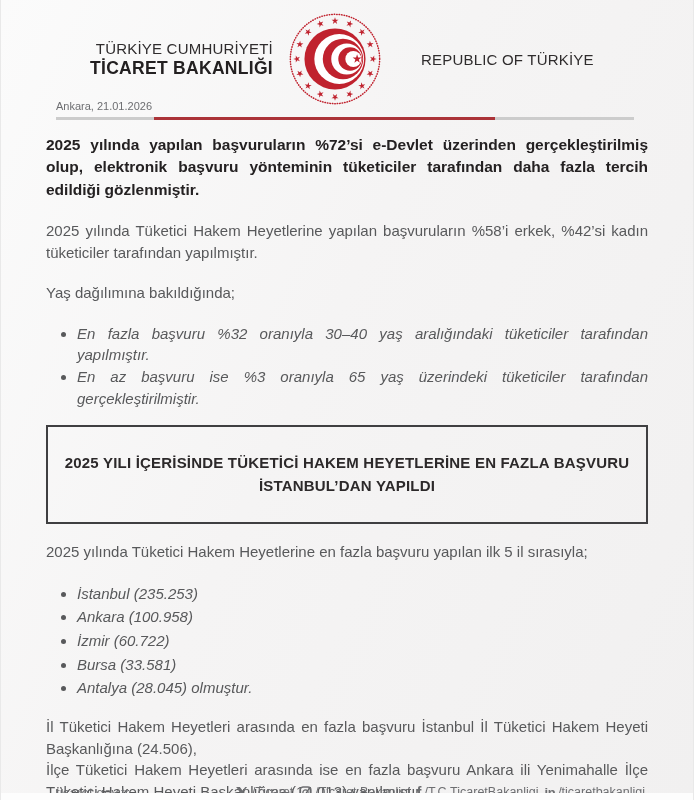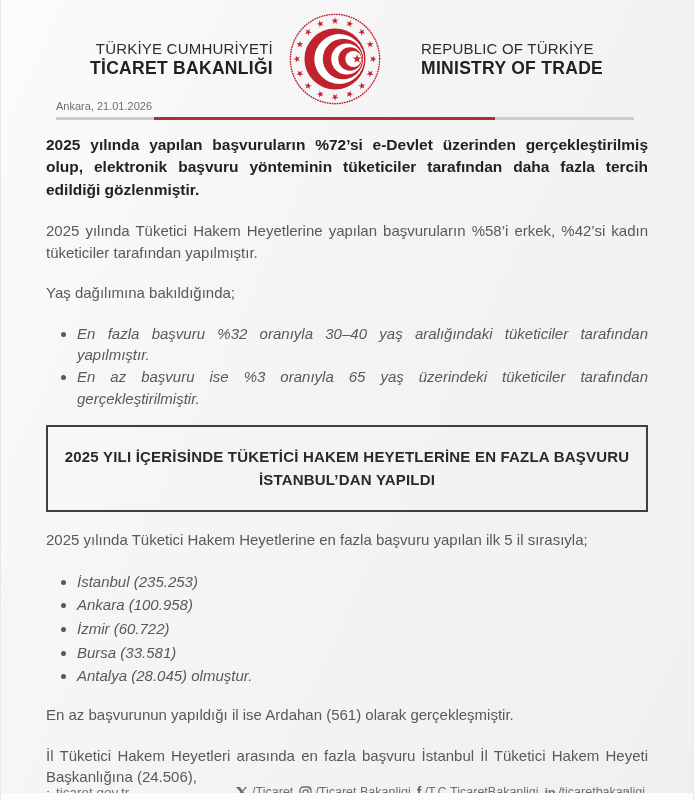--- a/index.html
+++ b/index.html
@@ -28,21 +28,21 @@
   .rule .g2 { width:24%; background:#cccccc; }
   
   .content { padding:14px 45px 0 45px; }
   .para { font-size:15px; line-height:1.44; text-align:justify; color:#58595b; margin:0 0 19px 0; }
   .para.lead { font-weight:700; font-size:15.5px; color:#242122; }
   ul.bullets { margin:0 0 16px 0; padding-left:31px; color:#58595b;font-style:italic; }
   ul.bullets li { font-size:15px; line-height:1.44; text-align:justify; }
   ul.cities { }
   ul.cities li { text-align:left; line-height:1.58; }
   .heading-box {
-    border:2px solid #3f3f41; padding:19px 16px; margin:2px 0 17px 0;
+    border:2px solid #3f3f41; padding:25px 16px; margin:2px 0 17px 0;
     text-align:center; font-weight:700; font-size:15px; line-height:1.5;
     color:#2c292a; letter-spacing:.2px;
   }
   .final-line { display:block; }
   
   .footer {
     position:absolute; left:0; right:0; bottom:0;
     padding:0 48px 0 55px; display:flex; justify-content:space-between; align-items:center;
     color:#6d6e71;
   }
@@ -89,21 +89,20 @@
         <circle cx="54.5" cy="50" r="26.5" fill="#ffffff"></circle>
         <circle cx="58.5" cy="50" r="21.5" fill="#c0222e"></circle>
         <circle cx="62.5" cy="50" r="16.5" fill="#ffffff"></circle>
         <circle cx="66" cy="50" r="12.5" fill="#c0222e"></circle>
         <circle cx="69.5" cy="50" r="8.5" fill="#ffffff"></circle>
         <use href="#star" transform="translate(73.5 50) scale(5)"></use>
       </svg>
     </div>
     <div class="org-block org-en">
       <div class="org-line1">REPUBLIC OF TÜRKİYE</div>
-      <div class="org-line2">MINISTRY OF TRADE</div>
     </div>
   </div>
 
   <div class="dateline">Ankara, 21.01.2026</div>
 
   <div class="rule">
     <span class="g1"></span>
     <span class="rd"></span>
     <span class="g2"></span>
   </div>
@@ -126,21 +125,20 @@
     <p class="para">2025 yılında Tüketici Hakem Heyetlerine en fazla başvuru yapılan ilk 5 il sırasıyla;</p>
 
     <ul class="bullets cities">
       <li>İstanbul (235.253)</li>
       <li>Ankara (100.958)</li>
       <li>İzmir (60.722)</li>
       <li>Bursa (33.581)</li>
       <li>Antalya (28.045) olmuştur.</li>
     </ul>
 
-    <p class="para">En az başvurunun yapıldığı il ise Ardahan (561) olarak gerçekleşmiştir.</p>
 
     <p class="para">
       <span class="final-line">İl Tüketici Hakem Heyetleri arasında en fazla başvuru İstanbul İl Tüketici Hakem Heyeti Başkanlığına (24.506),</span>
       <span class="final-line">İlçe Tüketici Hakem Heyetleri arasında ise en fazla başvuru Ankara ili Yenimahalle İlçe Tüketici Hakem Heyeti Başkanlığına (14.013) yapılmıştır.</span>
     </p>
 
   </div>
 
   <div class="footer">
     <div class="website">ticaret.gov.tr</div>

